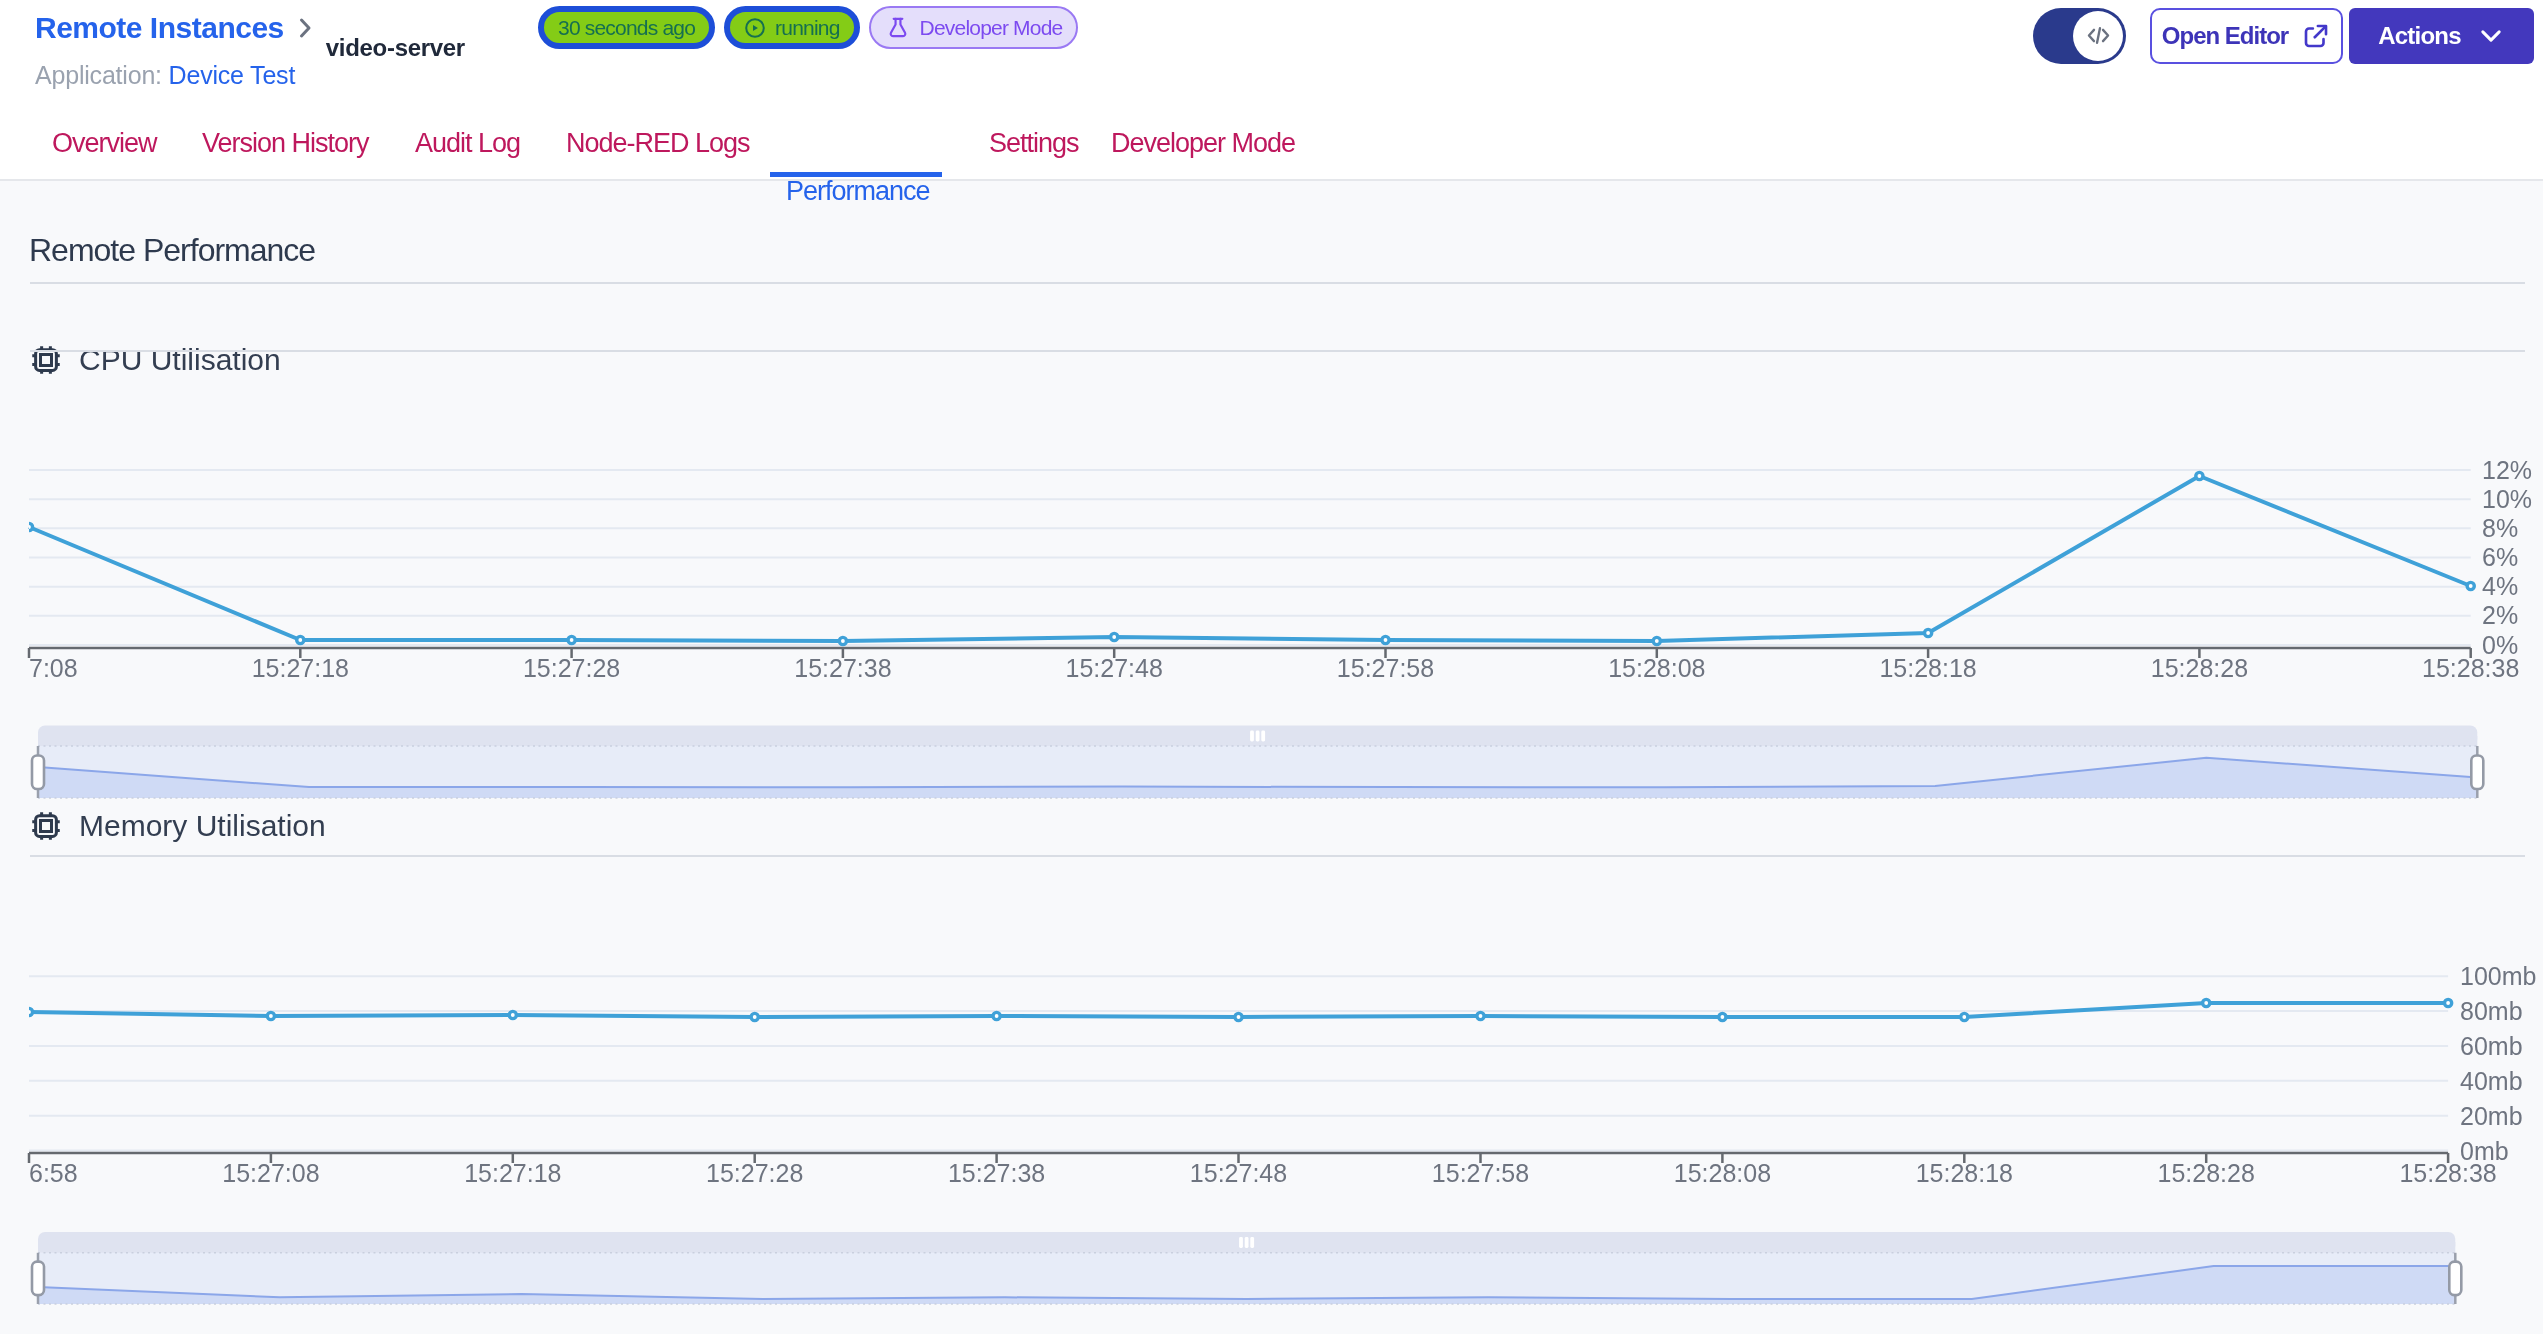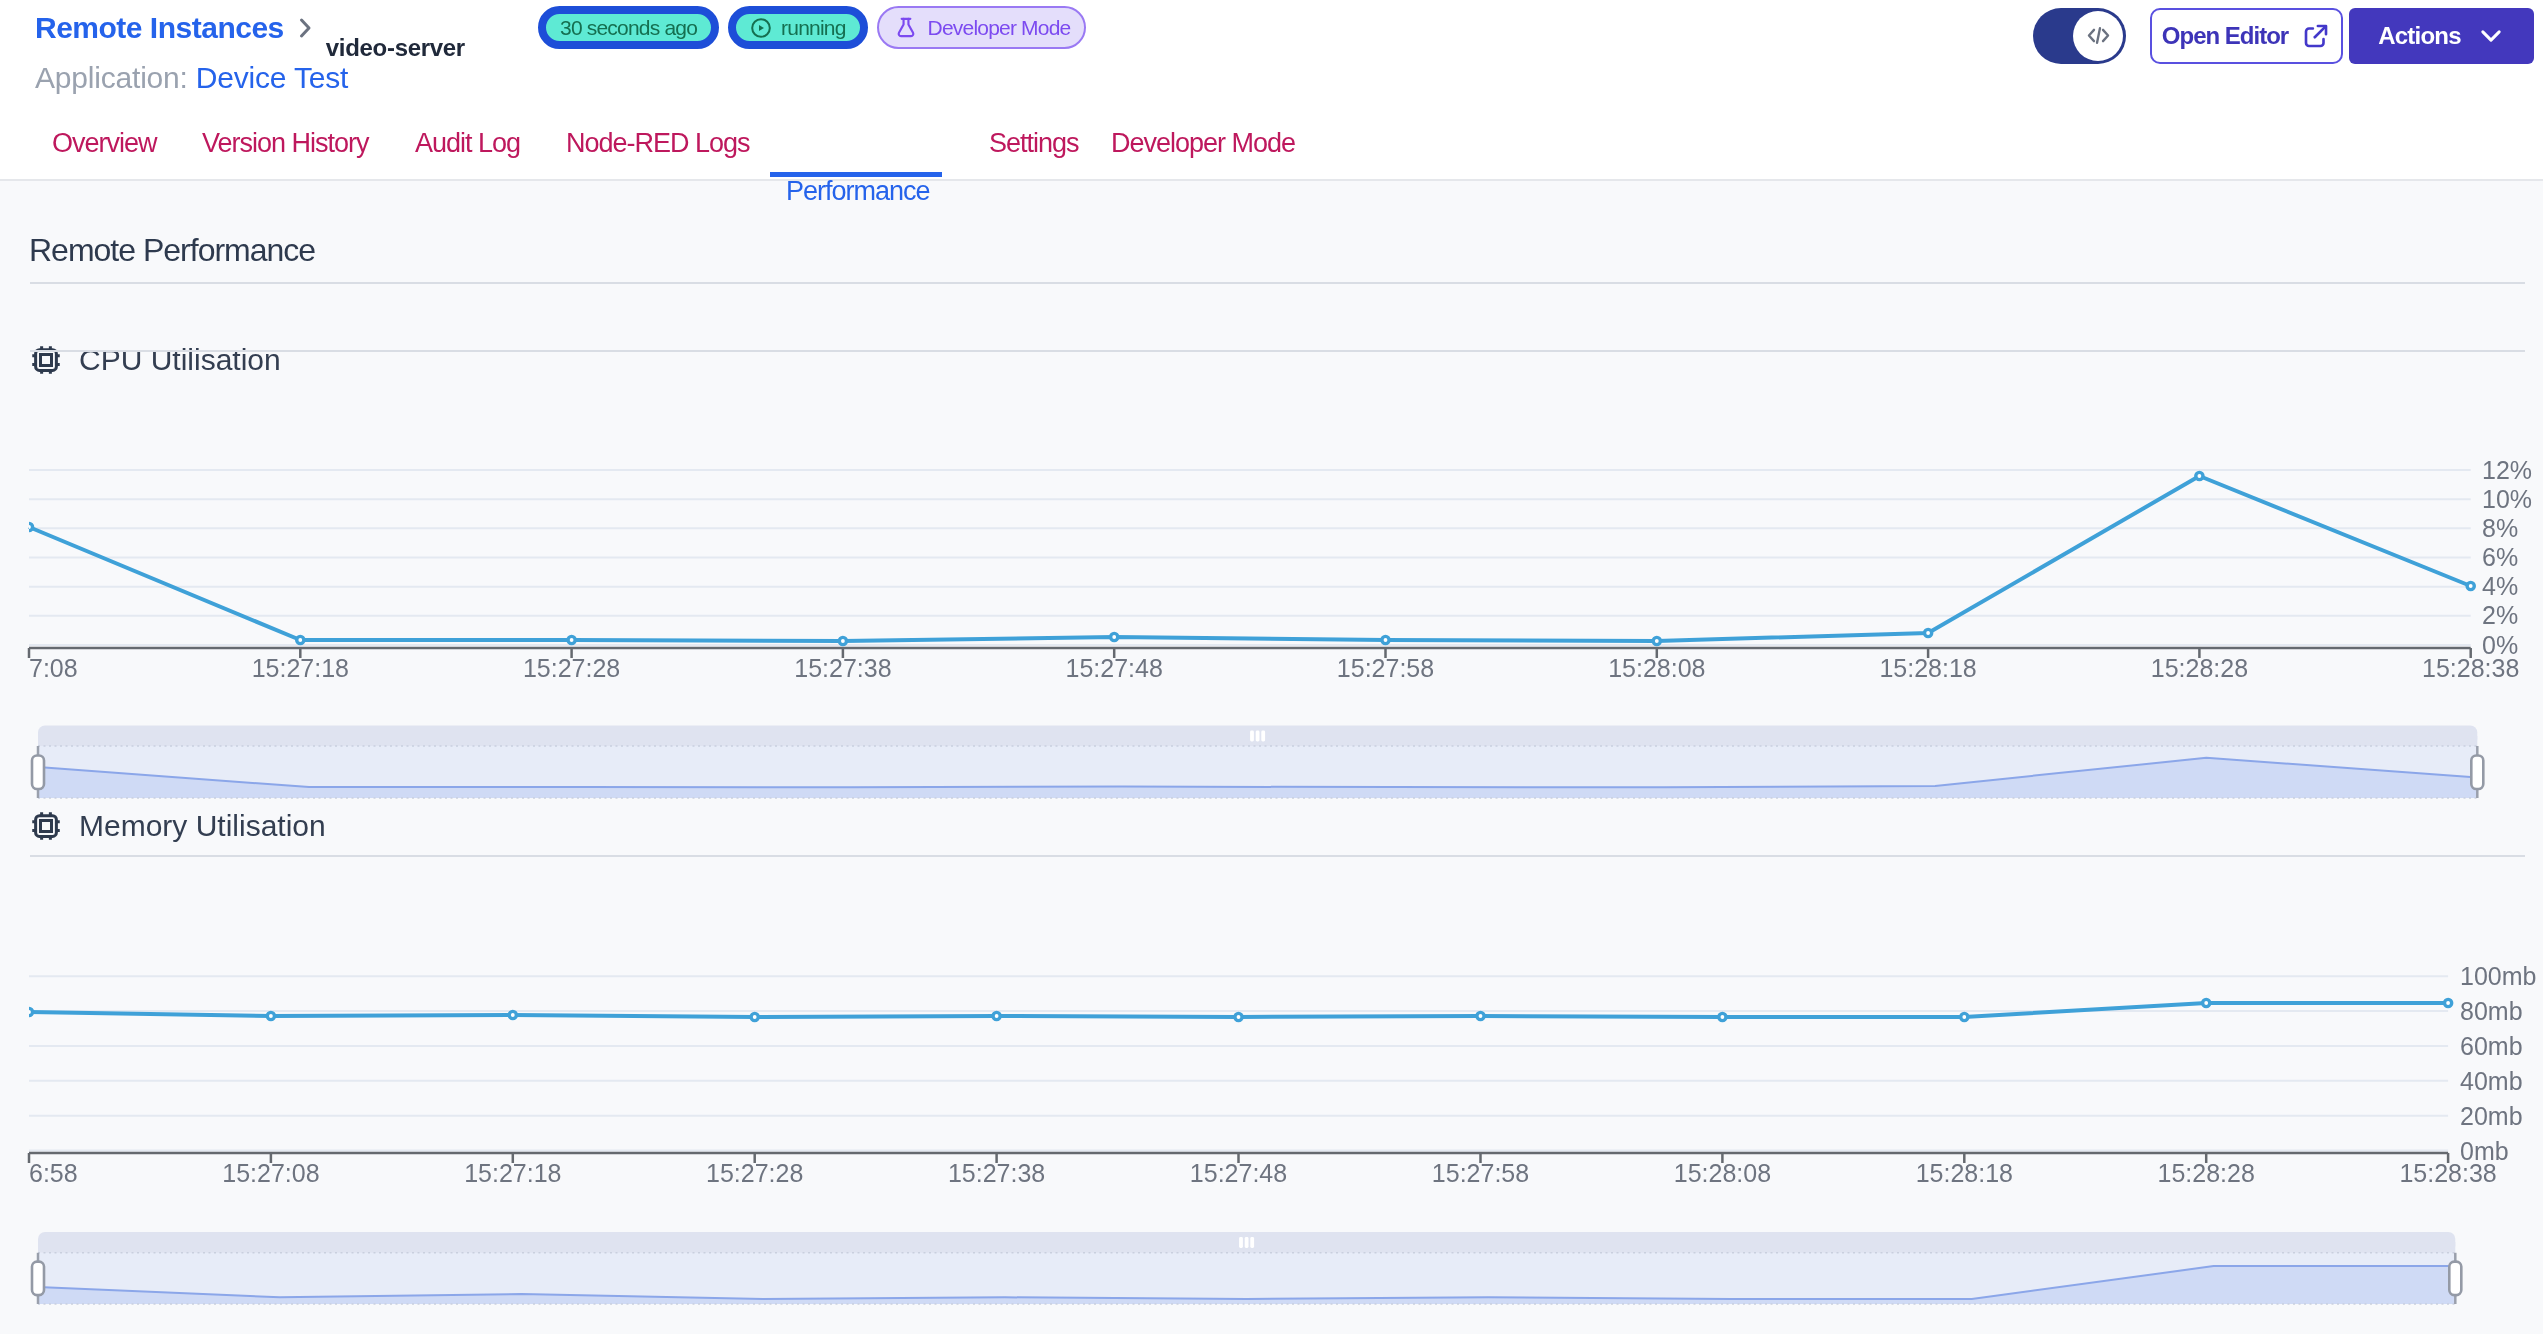--- a/index.html
+++ b/index.html
@@ -8,24 +8,24 @@
   #page { position:relative; width:2543px; height:1334px; overflow:hidden; }
   .abs { position:absolute; }
   
   #header { position:absolute; left:0; top:0; width:2543px; height:181px; background:#ffffff; border-bottom:2px solid #e5e7eb; }
   #crumbs { position:absolute; left:35px; top:6px; height:44px; display:flex; align-items:center; }
   .crumb-link { color:#2563eb; font-size:30px; font-weight:700; letter-spacing:-0.5px; }
   .crumb-sep { margin:0 11px; display:flex; align-items:center; }
   .crumb-cur { color:#20293a; font-size:24px; font-weight:700; letter-spacing:-0.3px;margin-top:40px; }
   .badges { position:absolute; left:503px; top:0px; display:flex; align-items:center; gap:9px; width:max-content; white-space:nowrap; }
   .pill { height:43px; border-radius:22px; display:flex; align-items:center; padding:0 14px; font-size:21px; font-weight:500; letter-spacing:-0.8px; }
-  .pill-green { background:#5eead4; border:8px solid #1d4ed8; color:#156f50; }
+  .pill-green { background:#84cc16; border:6px solid #1d4ed8; color:#156f50; }
   .pill-purple { background:#e4defb; border:2px solid #9a79f3; color:#7c4af0; }
   .pill svg { margin-right:9px; }
-  #appline { position:absolute; left:35px; top:61px; font-size:30px; color:#9aa2af; letter-spacing:-0.2px; }
+  #appline { position:absolute; left:35px; top:61px; font-size:25px; color:#9aa2af; letter-spacing:-0.2px; }
   #appline a { color:#2563eb; }
   
   #controls { position:absolute; right:9px; top:7px; height:57px; display:flex; align-items:center; }
   #toggle { width:93px; height:56px; border-radius:28px; background:#2a3a8c; position:relative; }
   #toggle .knob { position:absolute; right:3px; top:3px; width:50px; height:50px; border-radius:25px; background:#ffffff; display:flex; align-items:center; justify-content:center; }
   #openEditor { margin-left:24px; width:193px; height:56px; border:2px solid #5950e0; border-radius:10px; background:#ffffff; color:#3d34b8; font-size:24px; font-weight:700; letter-spacing:-1px; display:flex; align-items:center; justify-content:center; gap:13px; white-space:nowrap; }
   #actions { margin-left:6px; width:185px; height:56px; border-radius:6px; background:#4338bd; color:#ffffff; font-size:24px; font-weight:700; letter-spacing:-0.8px; display:flex; align-items:center; justify-content:center; gap:16px; }
   
   .tab { position:absolute; top:128px; font-size:27px; letter-spacing:-1px; color:#be185d; white-space:nowrap; }
   .tab.active { color:#2563eb; }

